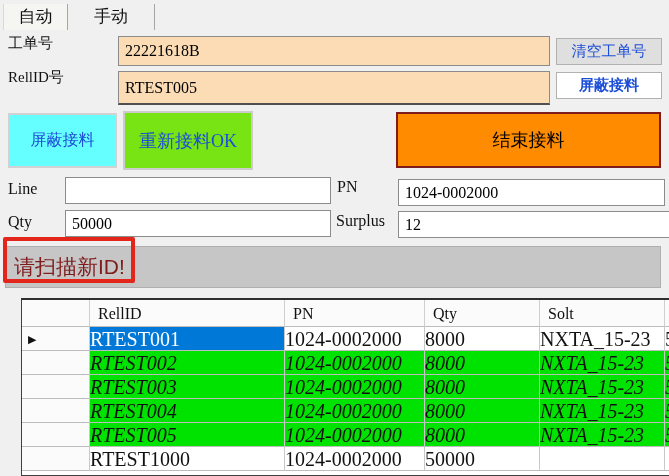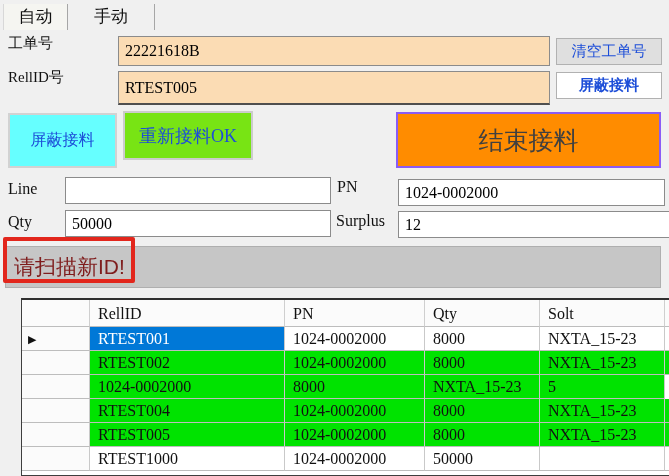--- a/index.html
+++ b/index.html
@@ -22,57 +22,57 @@
   
   .inp{border:1px solid #8B8B8B;background:#fff;font-family:inherit;
        font-size:16px;padding:3px 6px;outline:none;}
   .peach{background:var(--peach);}
   
   .btn{font-family:inherit;cursor:default;white-space:nowrap;color:#1d4ed8;}
   .btn-plain{background:#DFDFDF;border:1px solid #B1B1B1;font-size:15px;}
   .btn-white{background:#FFFFFF;border:1px solid #B1B1B1;font-size:15px;}
   .btn-cyan{background:var(--cyan);border:2px solid #D2D2D2;font-size:16px;}
   .btn-green{background:var(--btn_green);border:2px solid #CCCCCC;font-size:18px;}
-  .btn-orange{background:var(--orange);border:2px solid #8b5cf6;font-size:25px;color:#404040;}
+  .btn-orange{background:var(--orange);border:2px solid #7f1d1d;font-size:18px;color:#000000;}
   
   .statusbar{background:var(--status_gray);border:1px solid #AFAFAF;
      font-family:"Liberation Sans","DejaVu Sans",sans-serif;
      font-size:21px;line-height:40px;padding-left:8px;color:#7f1d1d;}
   .redbox{border:4px solid var(--annotation_red);background:transparent;border-radius:2px;}
   
   .table{background:#fff;border:1px solid #3E3E3E;border-top:2px solid #2F2F2F;overflow:hidden;}
   .trow,.thead{display:grid;grid-template-columns:68px 195px 140px 115px 125px auto;}
   .thead{height:27px;line-height:27px;}
   .trow{height:24px;line-height:24px;}
-  .tcell{font-size:16px;padding-left:8px;border-right:1px solid #C9C9C9;
+  .tcell{font-size:20px;border-right:1px solid #C9C9C9;
      border-bottom:1px solid #BDBDBD;white-space:nowrap;overflow:hidden;}
   .thcell{font-size:16px;padding-left:8px;background:#FBFBFB;
      border-right:1px solid #CFCFCF;border-bottom:1px solid #BDBDBD;white-space:nowrap;overflow:hidden;}
   .tsel{background:#FBFBFB;font-size:11px;padding-left:6px;}
-  .green{background:var(--row_green);}
+  .green{background:var(--row_green);font-style:italic;}
   .selblue{background:var(--sel_blue);color:#fff;}
 </style>
 </head>
 <body>
 
 <div id="app">
 
   <div class="abs tab" style="left:68px;width:87px;">手动</div>
   <div class="abs tab sel" style="left:3px;width:65px;">自动</div>
 
   <div class="abs lbl" style="left:8px;top:34px;">工单号</div>
   <input class="abs inp peach" style="left: 118px; top: 36px; width: 432px; height: 30px;" value="22221618B">
   <button class="abs btn btn-plain" style="left:556px;top:38px;width:106px;height:27px;">清空工单号</button>
 
   <div class="abs lbl" style="left:8px;top:68px;">RellID号</div>
   <input class="abs inp peach" style="left: 118px; top: 71px; width: 432px; height: 34px; border-bottom: 2px solid rgb(79, 79, 79);" value="RTEST005">
   <button class="abs btn btn-white" style="left:556px;top:72px;width:106px;height:27px;font-weight:bold;">屏蔽接料</button>
 
   <button class="abs btn btn-cyan" style="left:8px;top:113px;width:109px;height:55px;">屏蔽接料</button>
-  <button class="abs btn btn-green" style="left:123px;top:111px;width:130px;height:49px;">重新接料OK</button>
+  <button class="abs btn btn-green" style="left:123px;top:111px;width:130px;height:59px;">重新接料OK</button>
   <button class="abs btn btn-orange" style="left:396px;top:112px;width:265px;height:56px;">结束接料</button>
 
   <div class="abs lbl" style="left:8px;top:180px;font-size:16px;">Line</div>
   <input class="abs inp" style="left: 65px; top: 177px; width: 266px; height: 27px;" value="">
   <div class="abs lbl" style="left:337px;top:178px;font-size:16px;">PN</div>
   <input class="abs inp" style="left: 398px; top: 179px; width: 267px; height: 27px;" value="1024-0002000">
 
   <div class="abs lbl" style="left:8px;top:213px;font-size:16px;">Qty</div>
   <input class="abs inp" style="left: 65px; top: 210px; width: 266px; height: 27px;" value="50000">
   <div class="abs lbl" style="left:336px;top:212px;font-size:16px;">Surplus</div>
@@ -103,20 +103,21 @@
         <div class="trow">
           <div class="tcell tsel"></div>
           <div class="tcell green">RTEST002</div>
           <div class="tcell green">1024-0002000</div>
           <div class="tcell green">8000</div>
           <div class="tcell green">NXTA_15-23</div>
           <div class="tcell green">5</div>
         </div>
         <div class="trow">
           <div class="tcell tsel"></div>
+          <div class="tcell green">RTEST003</div>
           <div class="tcell green">1024-0002000</div>
           <div class="tcell green">8000</div>
           <div class="tcell green">NXTA_15-23</div>
           <div class="tcell green">5</div>
         </div>
         <div class="trow">
           <div class="tcell tsel"></div>
           <div class="tcell green">RTEST004</div>
           <div class="tcell green">1024-0002000</div>
           <div class="tcell green">8000</div>

